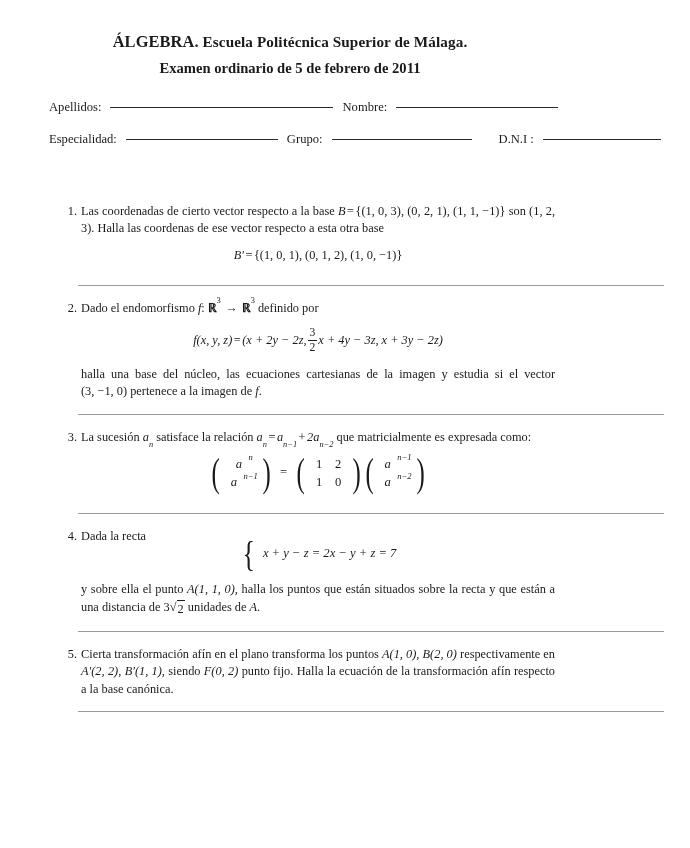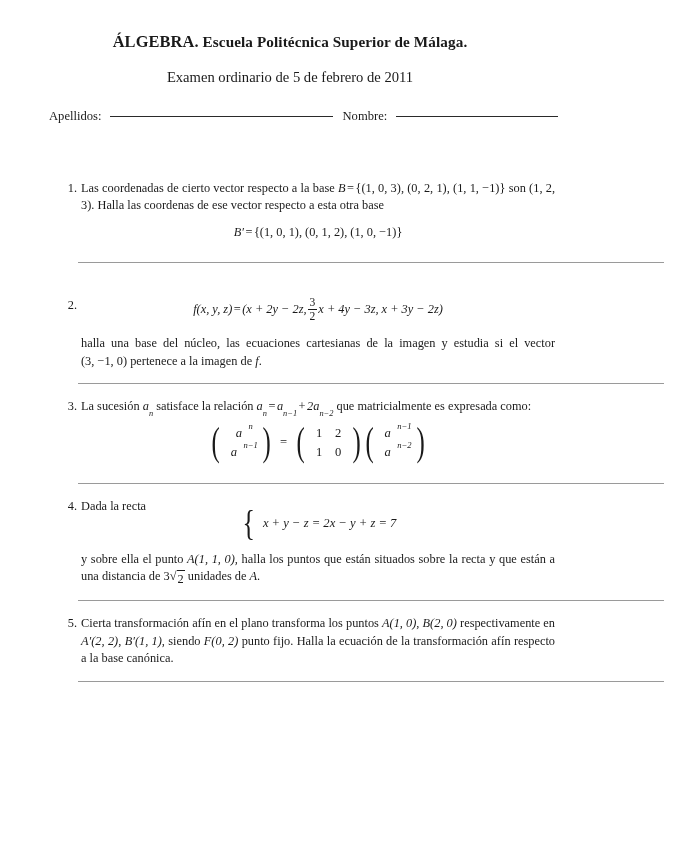--- a/index.html
+++ b/index.html
@@ -27,22 +27,22 @@
   .doc-header .title-line {
     font-size: 15.2px;
     font-weight: bold;
     letter-spacing: 0.1px;
   }
   .doc-header .title-line .smallcap-lead {
     font-size: 16.4px;
   }
   .doc-header .subtitle-line {
     font-size: 14.6px;
-    font-weight: normal;
-    margin-top: 16px;
+    font-weight: bold;
+    margin-top: 7px;
   }
 
   
   .form-block { margin-top: 22px; }
   .form-row {
     display: flex;
     align-items: baseline;
     font-size: 12.6px;
     padding: 0 22px 0 49px;
     margin-bottom: 17px;
@@ -203,41 +203,51 @@
 
   <div class="form-block">
 
     <div class="form-row">
       <span class="form-label">Apellidos:</span>
       <span class="form-rule rule-apellidos"></span>
       <span class="form-label">Nombre:</span>
       <span class="form-rule rule-nombre"></span>
     </div>
 
+    <div class="form-row">
+      <span class="form-label">Especialidad:</span>
+      <span class="form-rule rule-especialidad"></span>
+      <span class="form-label">Grupo:</span>
+      <span class="form-rule rule-grupo"></span>
+      <span class="gap-md"></span>
+      <span class="form-label">D.N.I :</span>
+      <span class="form-rule rule-dni"></span>
+    </div>
 
   </div>
 
   <div class="exercises">
 
     <div class="ex">
       <span class="ex-num">1.</span>
       <div class="ex-body">
         <p class="justify"><span>Las coordenadas de cierto vector respecto a la base </span><span class="m">B</span><span class="op">=</span><span class="mr">{(1, 0, 3), (0, 2, 1), (1, 1, −1)}</span><span> son</span> <span class="mr">(1, 2, 3).</span><span> Halla las coordenas de ese vector respecto a esta otra base</span></p>
         <div class="display"><span class="m">B′</span><span class="op">=</span><span class="mr">{(1, 0, 1), (0, 1, 2), (1, 0, −1)}</span></div>
       </div>
     </div>
 
     <div style="height:12px"></div>
     <hr class="sep">
     <div style="height:14px"></div>
 
     <div class="ex">
       <span class="ex-num">2.</span>
       <div class="ex-body">
-        <div class="display" style="margin:20px 0 12px"><span class="m">f(x, y, z)</span><span class="op">=</span><span class="m">(x + 2y − 2z,</span><span class="frac">
+        <p><span>Dado el endomorfismo </span><span class="m">f</span><span class="mr">:</span> <span class="bb">ℝ</span><sup>3</sup> <span class="op">→</span> <span class="bb">ℝ</span><sup>3</sup><span> definido por</span></p>
+        <div class="display" style="margin:10px 0 12px"><span class="m">f(x, y, z)</span><span class="op">=</span><span class="m">(x + 2y − 2z,</span><span class="frac">
               <span class="num mr">3</span>
               <span class="den mr">2</span>
             </span><span class="m">x + 4y − 3z, x + 3y − 2z)</span></div>
         <p class="justify"><span>halla una base del núcleo, las ecuaciones cartesianas de la imagen y estudia si el vector </span><span class="mr nowrap">(3, −1, 0)</span><span> pertenece a la imagen de </span><span class="m">f</span><span>.</span></p>
       </div>
     </div>
 
     <div style="height:13px"></div>
     <hr class="sep">
     <div style="height:14px"></div>

